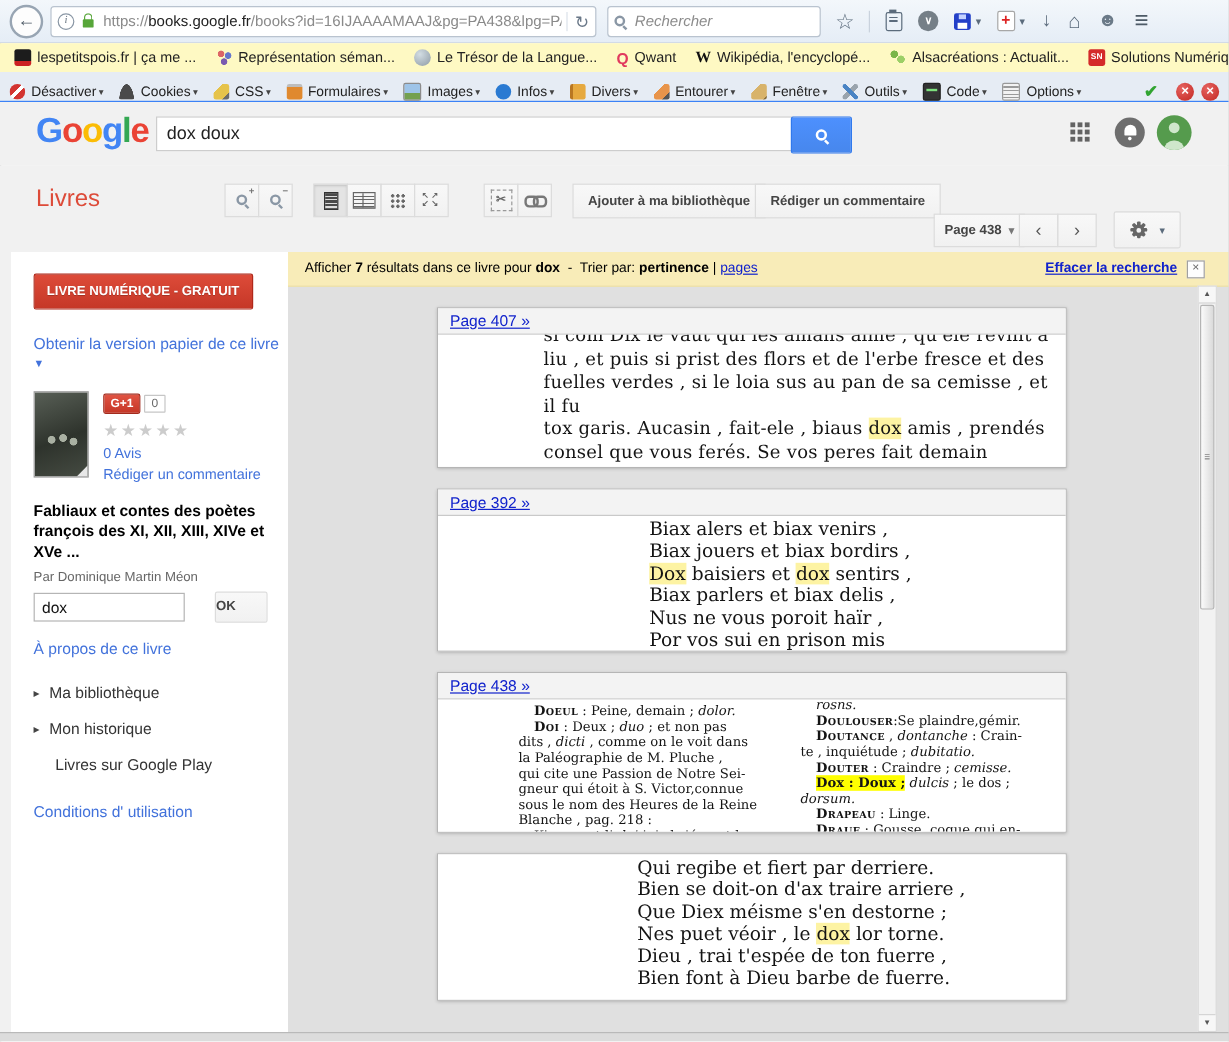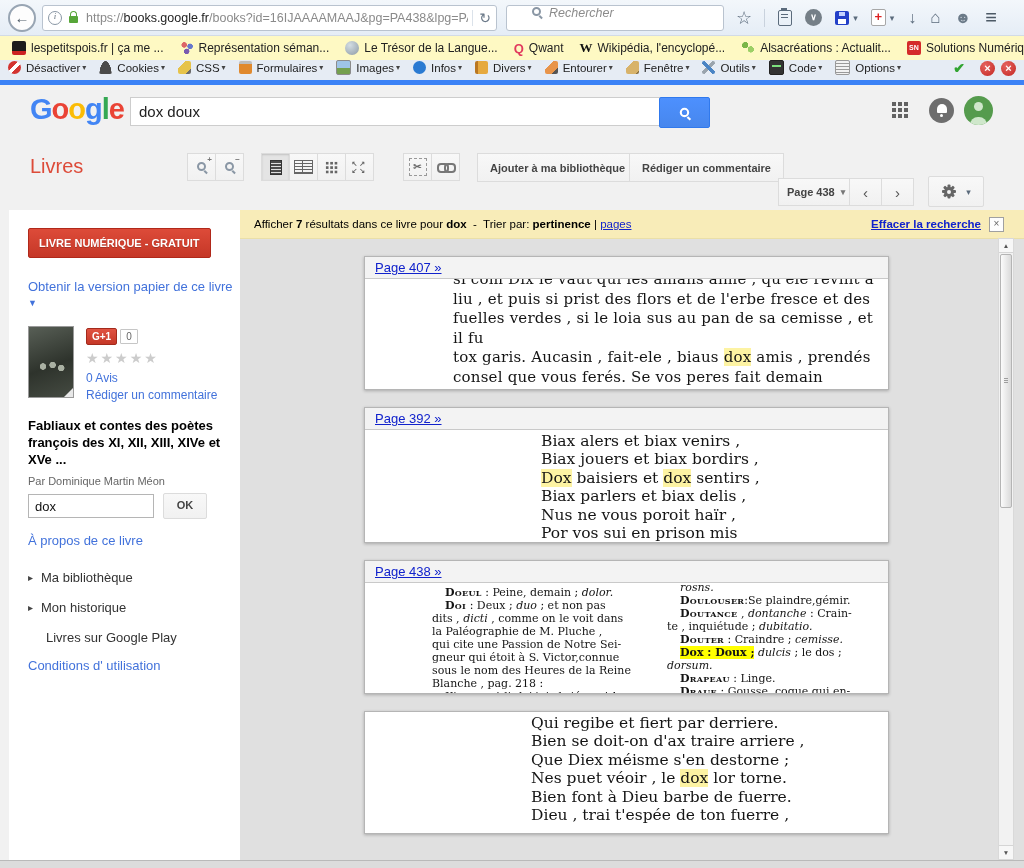--- a/index.html
+++ b/index.html
@@ -15,21 +15,21 @@
   .urlbar{flex:0 0 443px;height:24px;background:#fff;border:1px solid #b9c3cf;border-radius:3px;
           margin-left:6px;display:flex;align-items:center;padding:0 5px;overflow:hidden}
   .icirc{width:12px;height:12px;border:1.5px solid #8a97a5;border-radius:50%;position:relative;flex:0 0 auto}
   .icirc::after{content:"i";position:absolute;left:0;right:0;top:-1px;text-align:center;font:italic 9px "Liberation Serif",serif;color:#6a7682}
   .lock{width:9px;height:7px;background:#57a639;border-radius:1px;position:relative;margin:4px 0 0 7px;flex:0 0 auto}
   .lock::before{content:"";position:absolute;left:1px;top:-5px;width:5px;height:5px;border:1.5px solid #57a639;border-bottom:none;border-radius:4px 4px 0 0}
   .urltext{font-size:12.5px;color:#8a8a8a;margin-left:8px;white-space:nowrap;overflow:hidden;flex:1}
   .urltext .u2{color:#222}
   .reload{color:#6a7888;font-size:14px;margin-left:4px;border-left:1px solid #dbe2ea;padding-left:6px;flex:0 0 auto}
   .fsearch{flex:0 0 168px;height:24px;background:#fff;border:1px solid #b9c3cf;border-radius:3px;margin-left:9px;
-           display:flex;align-items:flex-start;padding:0 24px;color:#999}
+           display:flex;align-items:center;padding:0 4px;color:#999}
   .fsearch .ph{font:italic 12.5px "Liberation Sans",sans-serif;color:#8b8b8b;margin-left:6px}
   .mag{position:relative;display:inline-block;width:12px;height:12px;color:#8a97a5}
   .mag::before{content:"";position:absolute;left:1px;top:1px;width:5px;height:5px;border:2px solid currentColor;border-radius:50%}
   .mag::after{content:"";position:absolute;left:9px;top:9px;width:4px;height:2px;background:currentColor;
               transform:rotate(45deg);transform-origin:0 0}
   .navico{color:#5b6b7c;font-size:16px;margin-left:14px;flex:0 0 auto}
   .star{font-size:18px;margin-left:12px}
   .vsep{width:1px;height:18px;background:#c9d2dd;margin-left:12px}
   .clipico{width:12px;height:14px;border:1.5px solid #5b6b7c;border-radius:2px;margin-left:13px;position:relative}
   .clipico::before{content:"";position:absolute;left:2px;top:-3px;width:6px;height:3px;background:#5b6b7c}
@@ -57,21 +57,21 @@
      radial-gradient(circle at 72% 38%,#67c 2.5px,transparent 3px),
      radial-gradient(circle at 48% 74%,#7a5ab0 2.5px,transparent 3px)}
   .globe-icon{background:radial-gradient(circle at 35% 30%,#d3dde3,#8d9aa5);border-radius:50%}
   .qwant-icon{width:auto;height:auto;background:none;font:700 13px "Liberation Sans",sans-serif;color:#e13a5e}
   .wikipedia-icon{width:auto;height:auto;background:none;font:700 13px "Liberation Serif",serif;color:#111}
   .alsacreations-icon{background:
      radial-gradient(circle at 30% 30%,#7ab648 3px,transparent 3.3px),
      radial-gradient(circle at 70% 60%,#9ccf66 3px,transparent 3.3px)}
   .sn-icon{background:#d42a2a;color:#fff;font:700 7px/14px "Liberation Sans",sans-serif;text-align:center}
   
-  .devbar{top:60px;height:25px;background:#e6ecf4;border-bottom:5px solid #3b82f6;display:flex;align-items:flex-start;
+  .devbar{top:60px;height:25px;background:#e6ecf4;border-bottom:1px solid #3b82f6;display:flex;align-items:flex-end;
           padding:0 8px;font-size:11.5px;color:#222}
   .dev{display:flex;align-items:center;margin-right:13px;white-space:nowrap}
   .dev .caret{margin-left:2px;font-size:8px;color:#444}
   .dev .icn{width:13px;height:13px}
   .disable-icon{border-radius:50%;background:#d33431 linear-gradient(135deg,transparent 42%,#fff 42% 58%,transparent 58%)}
   .cookies-icon{background:radial-gradient(circle at 50% 26%,#4a4a4a 3px,transparent 3.3px),
                 radial-gradient(ellipse at 50% 105%,#4a4a4a 6px,transparent 6.3px)}
   .css-icon{background:linear-gradient(135deg,transparent 30%,#e6c34a 30% 78%,#6b6b6b 78%)}
   .forms-icon{background:linear-gradient(#bdbdbd 0 22%,#e0892e 22%);border-radius:2px}
   .images-icon{background:linear-gradient(180deg,#9ec4e8 55%,#74a04f 55%);border:1px solid #8b8b8b;width:14px;height:11px}
@@ -165,27 +165,27 @@
          padding:0 5px;border-radius:2px;border:1px solid #a32a1c}
   .gcount{border:1px solid #c6c6c6;background:#fff;color:#666;font:10px/13px "Liberation Sans",sans-serif;
           padding:0 5px;margin-left:3px;border-radius:1px}
   .stars{color:#ccc;font-size:14px;letter-spacing:2px;margin-top:5px}
   .avis{margin-top:5px;font-size:12px}
   .rev{margin-top:3px;font-size:12px}
   .btitle{margin-top:15px;width:198px;font:700 13px/17px "Liberation Sans",sans-serif;color:#000}
   .bauthor{margin-top:7px;font-size:11px;color:#666}
   .srow{margin-top:6px;display:flex;align-items:center}
   .sinput{width:112px;height:18px;border:1px solid #b5b5b5;font-size:13px;padding:2px 6px;color:#111}
-  .okbtn{margin-left:9px;width:42px;height:24px;background:linear-gradient(#f8f8f8,#f1f1f1);border:1px solid #dcdcdc;
-         border-radius:2px;font:700 11px "Liberation Sans",sans-serif;color:#444;text-align:center;line-height:23px}
+  .okbtn{margin-left:25px;width:42px;height:24px;background:linear-gradient(#f8f8f8,#f1f1f1);border:1px solid #dcdcdc;
+         border-radius:2px;font:700 11px "Liberation Sans",sans-serif;color:#444;text-align:left;line-height:23px}
   .about{margin-top:14px}
   .tree{margin-top:22px;font-size:13px;color:#333}
   .titem{display:flex;align-items:center;margin-bottom:15px}
   .titem .tw{font-size:10px;color:#444;margin-right:8px}
-  .play{margin-left:18px;margin-bottom:13px}
+  .play{margin-left:18px;margin-bottom:24px}
   .terms{font-size:13px}
   
   .main{position:absolute;left:240px;right:0;top:0;bottom:0;background:#e0e0e0;overflow:hidden}
   .notice{height:28px;background:var(--notice-bg);border-bottom:1px solid #eadfa8;display:flex;align-items:center;
           padding:0 14px;font-size:11.5px;color:#000}
   .nlink{color:#1122cc;text-decoration:underline}
   .nright{margin-left:auto;display:flex;align-items:center;margin-right:6px}
   .nright .clear{font-weight:700}
   .xbox{width:13px;height:13px;border:1px solid #a0a0a0;background:#fdfdfd;color:#666;
         font:10px/12px "Liberation Sans",sans-serif;text-align:center;margin-left:8px}
@@ -550,22 +550,22 @@
                 </div>
               </div>
             </div>
           </div>
           <div class="result-card layout-poem">
             <div class="snippet">
               <div class="line" style="margin-left: 166px;"><span>Qui regibe et fiert par derriere.</span></div>
               <div class="line" style="margin-left: 166px;"><span>Bien se doit-on d'ax traire arriere ,</span></div>
               <div class="line" style="margin-left: 166px;"><span>Que Diex méisme s'en destorne ;</span></div>
               <div class="line" style="margin-left: 166px;"><span>Nes puet véoir , le </span><span class="hl">dox</span><span> lor torne.</span></div>
+              <div class="line" style="margin-left: 166px;"><span>Dieu , trai t'espée de ton fuerre ,</span></div>
               <div class="line" style="margin-left: 166px;"><span>Bien font à Dieu barbe de fuerre.</span></div>
-              <div class="line" style="margin-left: 166px;"><span>Dieu , trai t'espée de ton fuerre ,</span></div>
             </div>
           </div>
         </div>
       <div class="scrollbar">
         <span class="sb-btn sb-up">▲</span>
         <span class="sb-thumb"></span>
         <span class="sb-btn sb-down">▼</span>
       </div>
     </main>
   </div>

